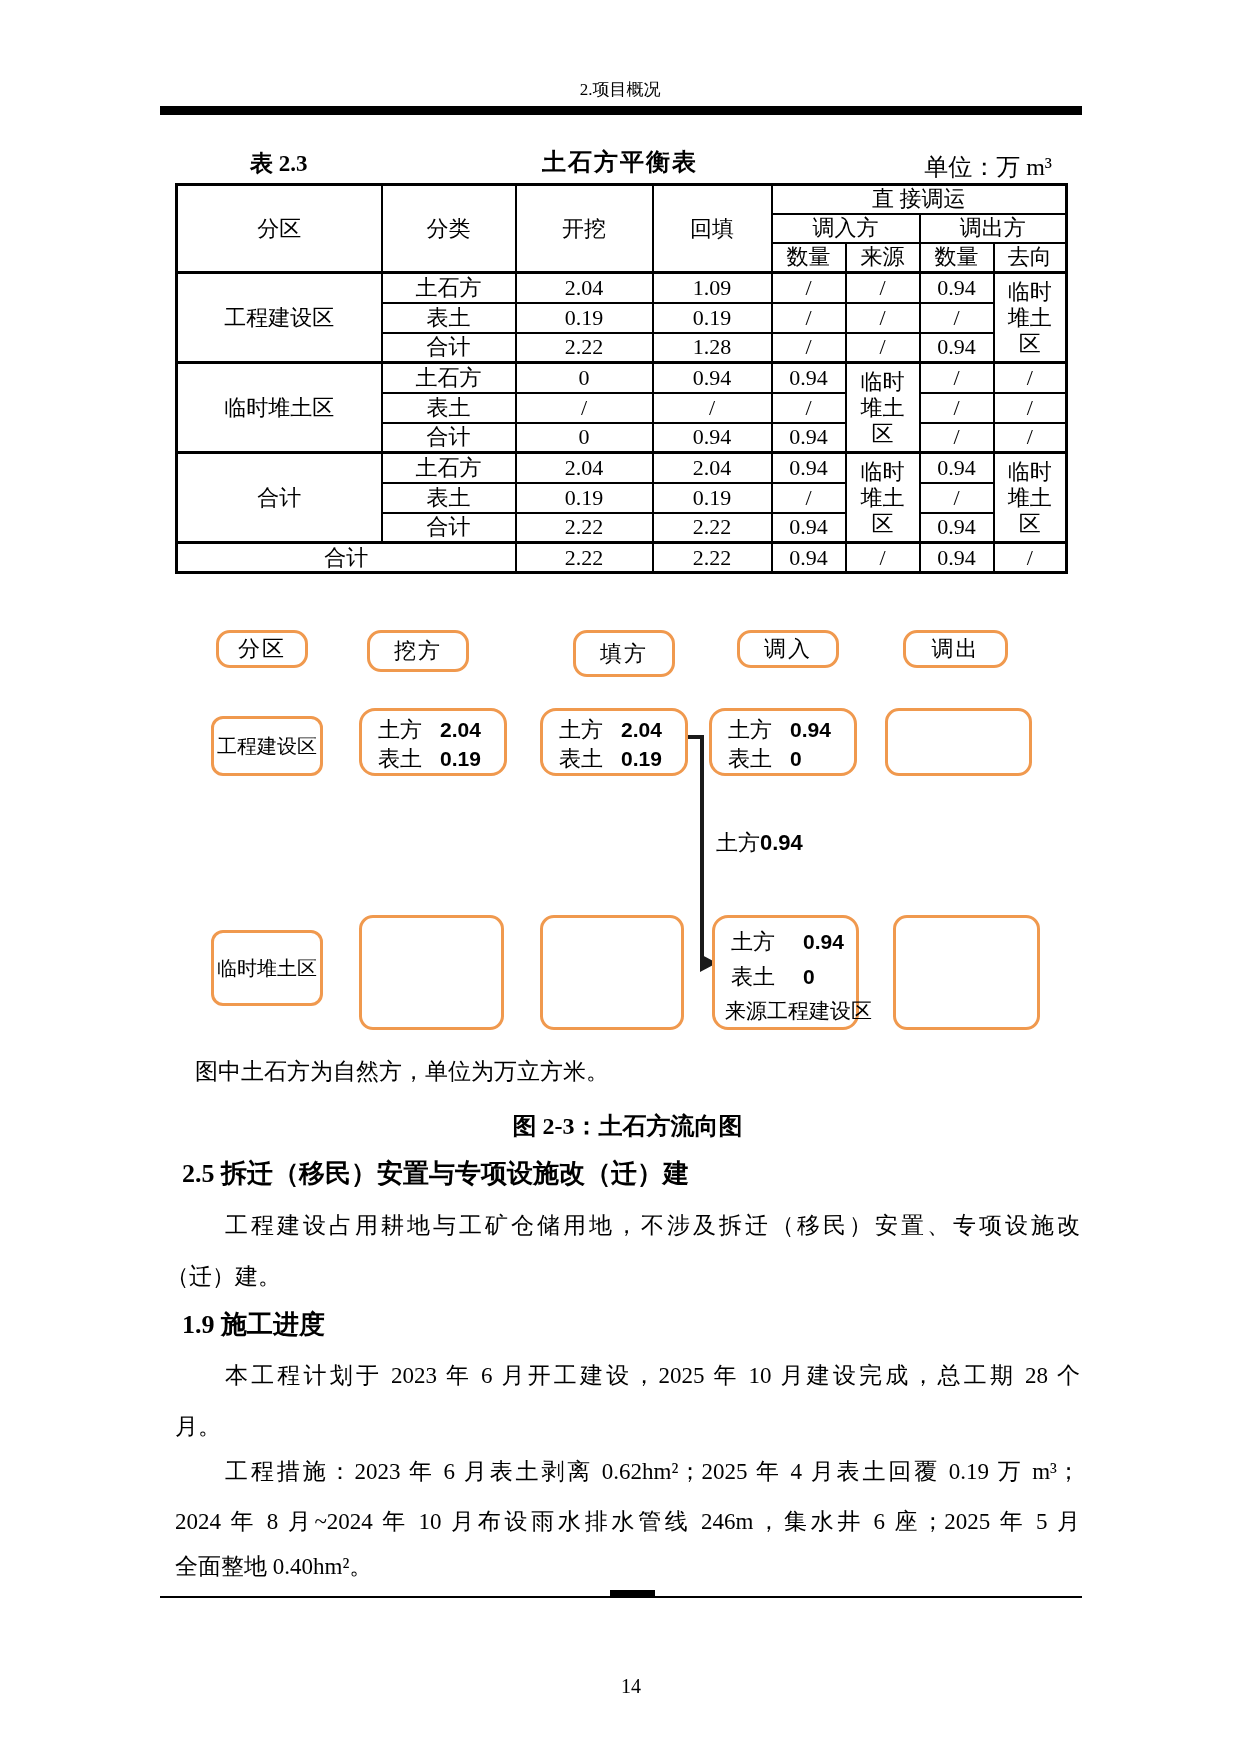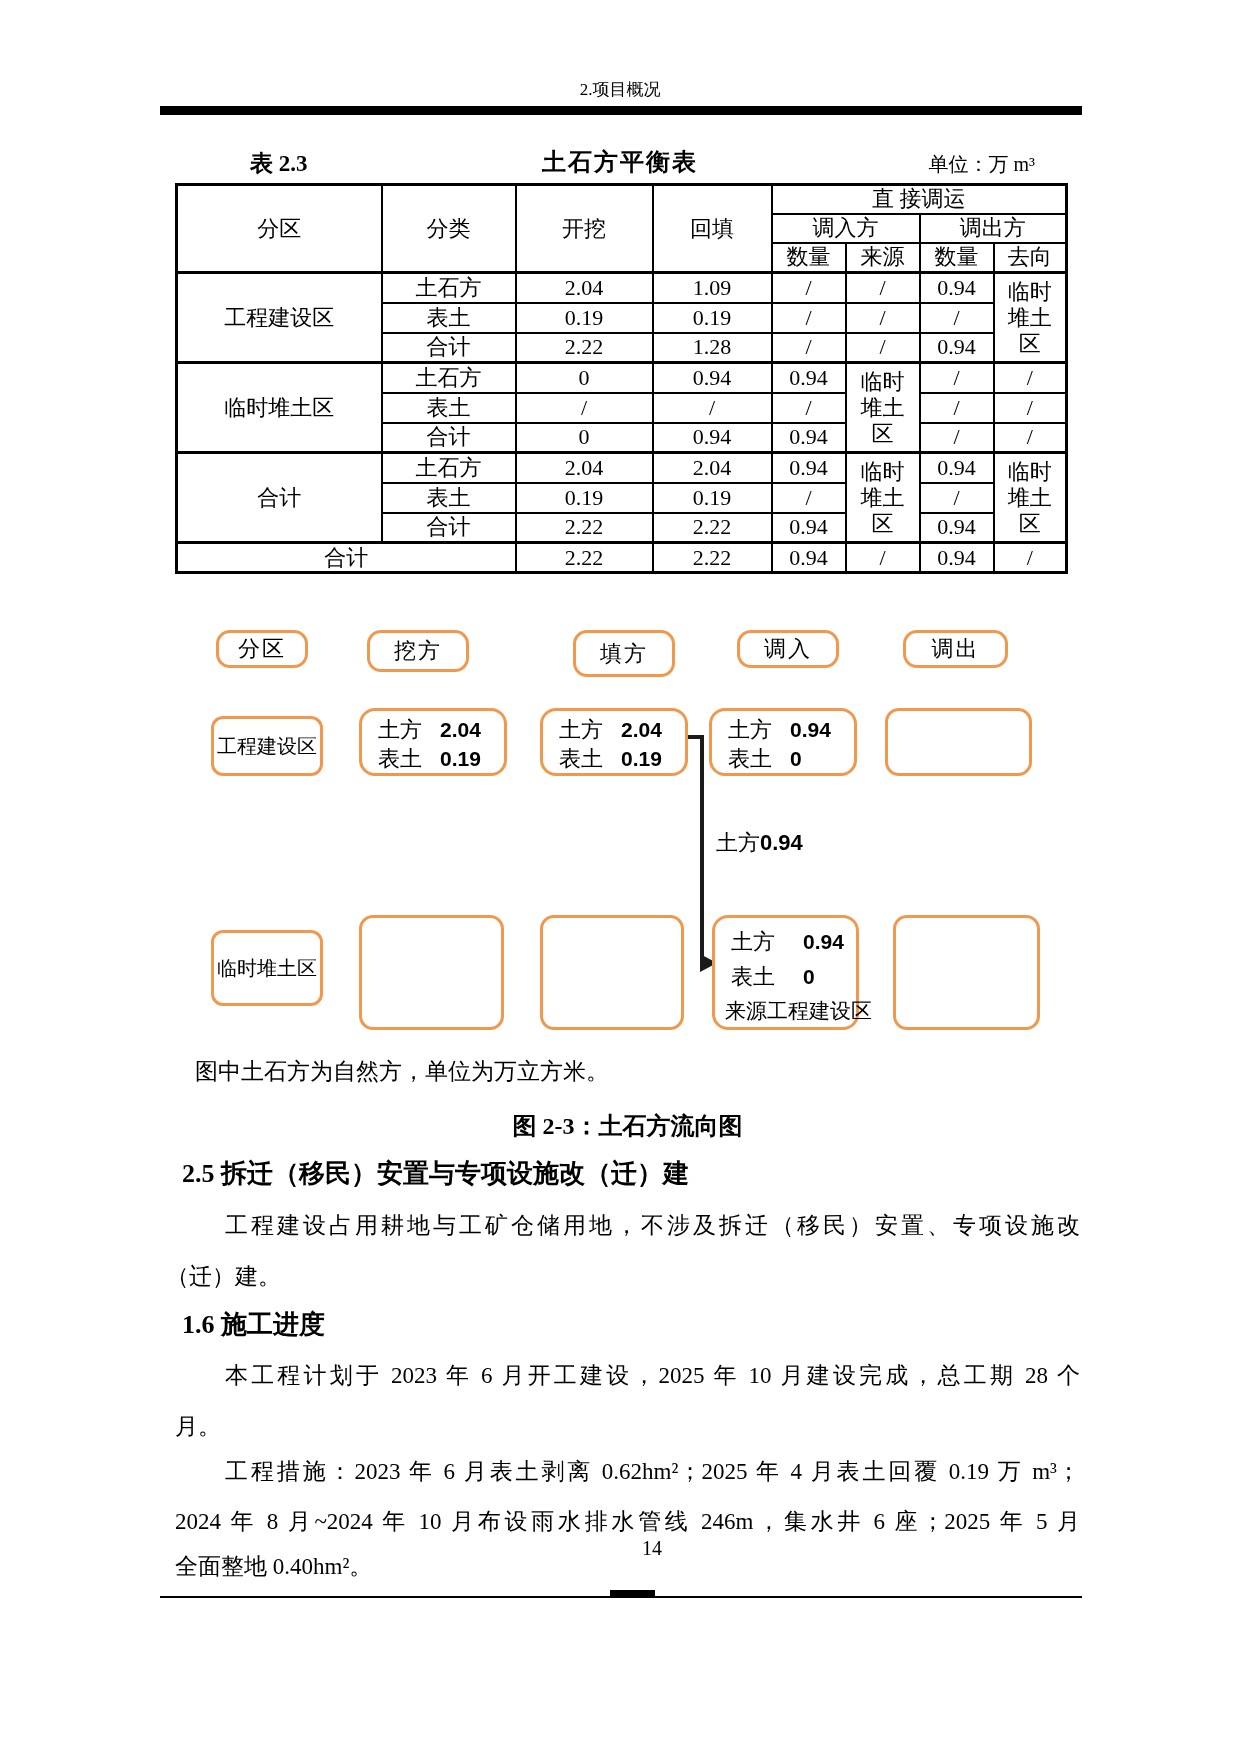--- a/index.html
+++ b/index.html
@@ -12,21 +12,21 @@
   }
   .abs { position:absolute; }
 
   
   .running-head { left:0; right:0; top:78px; text-align:center; font-size:17px; }
   .head-rule { left:160px; top:106px; width:922px; height:9px; background:#000; }
 
   
   .tbl-label { left:237px; top:148px; font-size:23px; font-weight:bold;margin-left:13px; }
   .tbl-title { left:175px; top:146px; width:890px; text-align:center; font-size:24px; font-weight:bold; letter-spacing:2px; }
-  .tbl-unit  { right:205px; top:151px; font-size:20px; }
+  .tbl-unit  { right:188px; top:151px; font-size:24px; }
 
   
   table.bal { position:absolute; left:175px; top:183px; width:890px;
     border-collapse:collapse; table-layout:fixed; font-size:22px; border:3px solid #000; }
   table.bal th, table.bal td {
     border:2px solid #000; text-align:center; vertical-align:middle;
     padding:0 2px; font-weight:normal; line-height:26px; overflow:hidden;
   }
   tr.h29 { height:29px; } tr.h30 { height:30px; }
   .bb { border-bottom-width:3px !important; }
@@ -49,21 +49,21 @@
   .t-line { position:absolute; left:175px; width:905px; font-size:23px; line-height:32px; }
   .just { text-align:justify; text-align-last:justify; }
   .ind  { text-indent:50px; }
   .fig-note { left:195px; }
   .fig-caption { text-align:center; font-weight:bold; font-size:24px; }
   .sec-head { font-weight:bold; font-size:26px; left:182px; width:910px; }
 
   
   .foot-rule { left:160px; top:1596px; width:922px; height:2px; background:#000; }
   .foot-tab  { left:610px; top:1590px; width:45px; height:7px; background:#000; }
-  .page-num  { left:600px; top:1537px; width:62px; text-align:right; font-size:20px; }
+  .page-num  { left:600px; top:1675px; width:62px; text-align:center; font-size:20px; }
 </style>
 </head>
 <body>
 
 <div class="page">
 
   <div class="abs running-head">2.项目概况</div>
   <div class="abs head-rule"></div>
 
   <div class="abs tbl-title">土石方平衡表</div>
@@ -230,21 +230,21 @@
     <div class="obox" style="left:893px;top:915px;width:147px;height:115px"></div>
   </div>
 
   <div class="t-line fig-note" style="top:1056px">图中土石方为自然方，单位为万立方米。</div>
   <div class="t-line fig-caption" style="top:1110px">图 2-3：土石方流向图</div>
 
   <div class="t-line sec-head" style="top:1158px">2.5 拆迁（移民）安置与专项设施改（迁）建</div>
   <div class="t-line just ind" style="top:1210px">工程建设占用耕地与工矿仓储用地，不涉及拆迁（移民）安置、专项设施改</div>
   <div class="t-line" style="top:1261px;left:166px">（迁）建。</div>
 
-  <div class="t-line sec-head" style="top:1309px">1.6 施工进度</div>
+  <div class="t-line sec-head" style="top:1309px">1.9 施工进度</div>
   <div class="t-line just ind" style="top:1360px">本工程计划于 2023 年 6 月开工建设，2025 年 10 月建设完成，总工期 28 个</div>
   <div class="t-line" style="top:1411px">月。</div>
   <div class="t-line just ind" style="top:1456px">工程措施：2023 年 6 月表土剥离 0.62hm²；2025 年 4 月表土回覆 0.19 万 m³；</div>
   <div class="t-line just" style="top:1506px">2024 年 8 月~2024 年 10 月布设雨水排水管线 246m，集水井 6 座；2025 年 5 月</div>
   <div class="t-line" style="top:1551px">全面整地 0.40hm²。</div>
 
   <div class="abs foot-rule"></div>
   <div class="abs foot-tab"></div>
   <div class="abs page-num">14</div>
 

